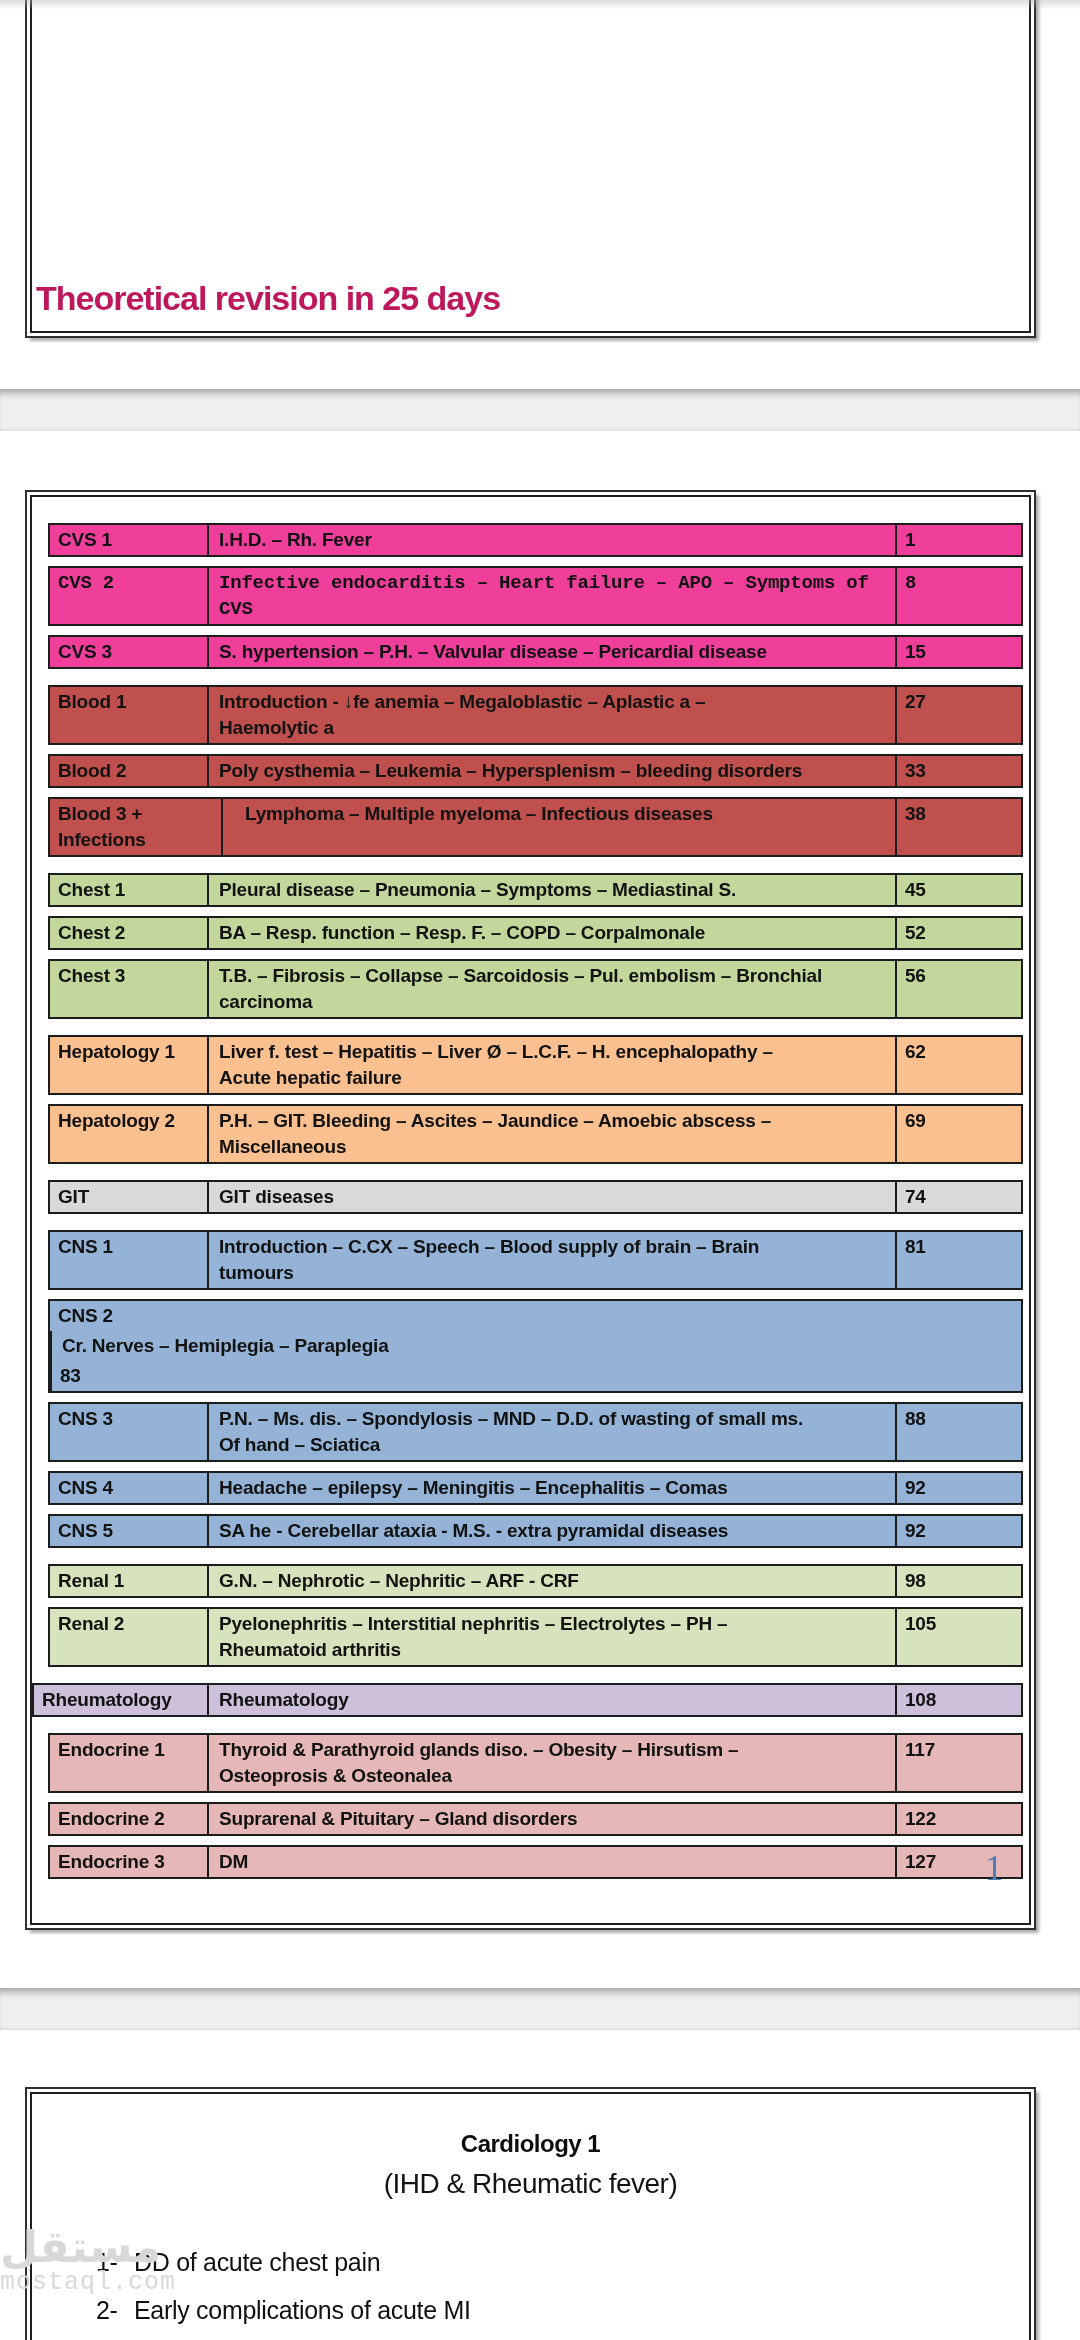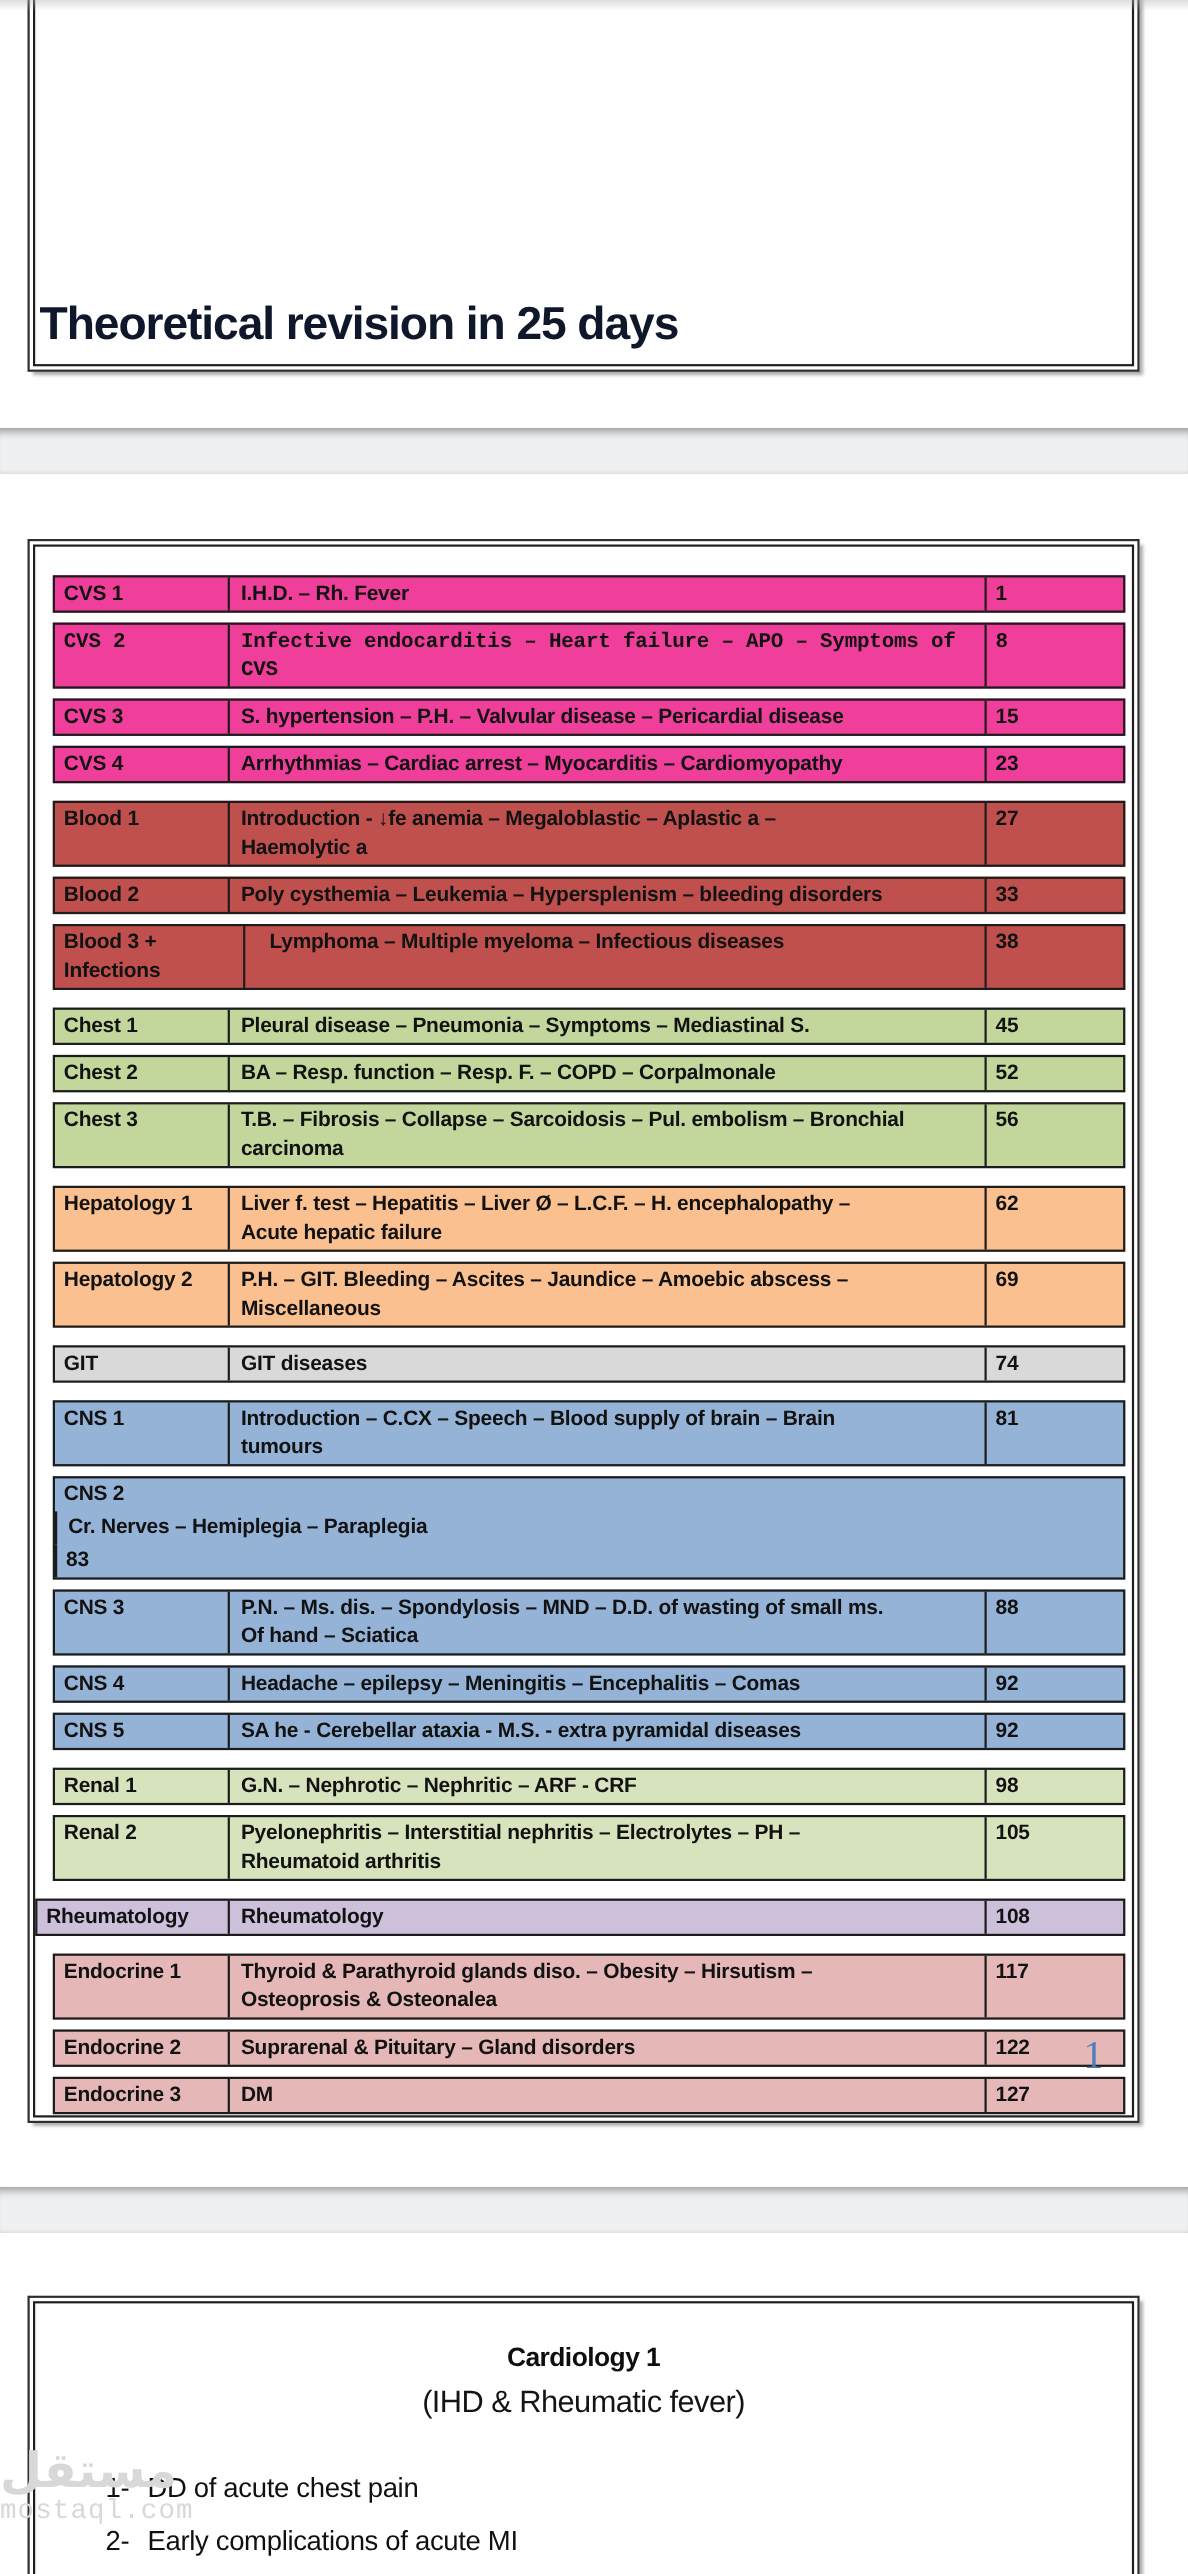--- a/index.html
+++ b/index.html
@@ -22,21 +22,21 @@
   .page3 { top:2087px; height:300px; }
 
   
   .page-gap { position:absolute; left:0; width:1080px; height:42px; background:#eff0f2;
     box-shadow:inset 0 9px 8px -6px rgba(0,0,0,.38), inset 0 -4px 4px -3px rgba(0,0,0,.10); }
   .gap1 { top:389px; }
   .gap2 { top:1988px; }
 
   
   .doc-title { position:absolute; left:4px; bottom:13px;
-    font-size:42px; font-weight:bold; letter-spacing:-1px; color:#0f172a; }
+    font-size:34px; font-weight:bold; letter-spacing:-1px; color:#be185d; }
 
   
   .toc { position:absolute; top:26px; left:0; width:100%; }
   .toc-row { display:flex; width:975px; margin:9px 0 0 16px; border:2px solid #1c1c1c; }
   .toc-row:first-child { margin-top:0; }
   .toc-row.group-start { margin-top:16px; }
   .cell { padding:2px 8px; font-size:19px; font-weight:bold; line-height:26px;
     color:#121212; letter-spacing:-0.2px; white-space:pre-line; }
   .cell.label  { width:157px; flex:none; }
   .cell.desc   { flex:1; border-left:2px solid #1c1c1c; padding-left:10px; }
@@ -91,25 +91,20 @@
         <div class="toc-row" style="background: rgb(240, 62, 155); font-family: Liberation Mono, monospace;">
     <div class="cell label">CVS 2</div>
     <div class="cell desc">Infective endocarditis – Heart failure – APO – Symptoms of CVS</div>
     <div class="cell pageno">8</div>
   </div>
         <div class="toc-row" style="background: rgb(240, 62, 155);">
     <div class="cell label">CVS 3</div>
     <div class="cell desc">S. hypertension – P.H. – Valvular disease – Pericardial disease</div>
     <div class="cell pageno">15</div>
   </div>
-        <div class="toc-row" style="background: rgb(240, 62, 155);">
-    <div class="cell label">CVS 4</div>
-    <div class="cell desc">Arrhythmias – Cardiac arrest – Myocarditis – Cardiomyopathy</div>
-    <div class="cell pageno">23</div>
-  </div>
         <div class="toc-row group-start" style="background: rgb(192, 80, 77);">
     <div class="cell label">Blood 1</div>
     <div class="cell desc">Introduction - ↓fe anemia – Megaloblastic – Aplastic a –
 Haemolytic a</div>
     <div class="cell pageno">27</div>
   </div>
         <div class="toc-row" style="background: rgb(192, 80, 77);">
     <div class="cell label">Blood 2</div>
     <div class="cell desc">Poly cysthemia – Leukemia – Hypersplenism – bleeding disorders</div>
     <div class="cell pageno">33</div>

